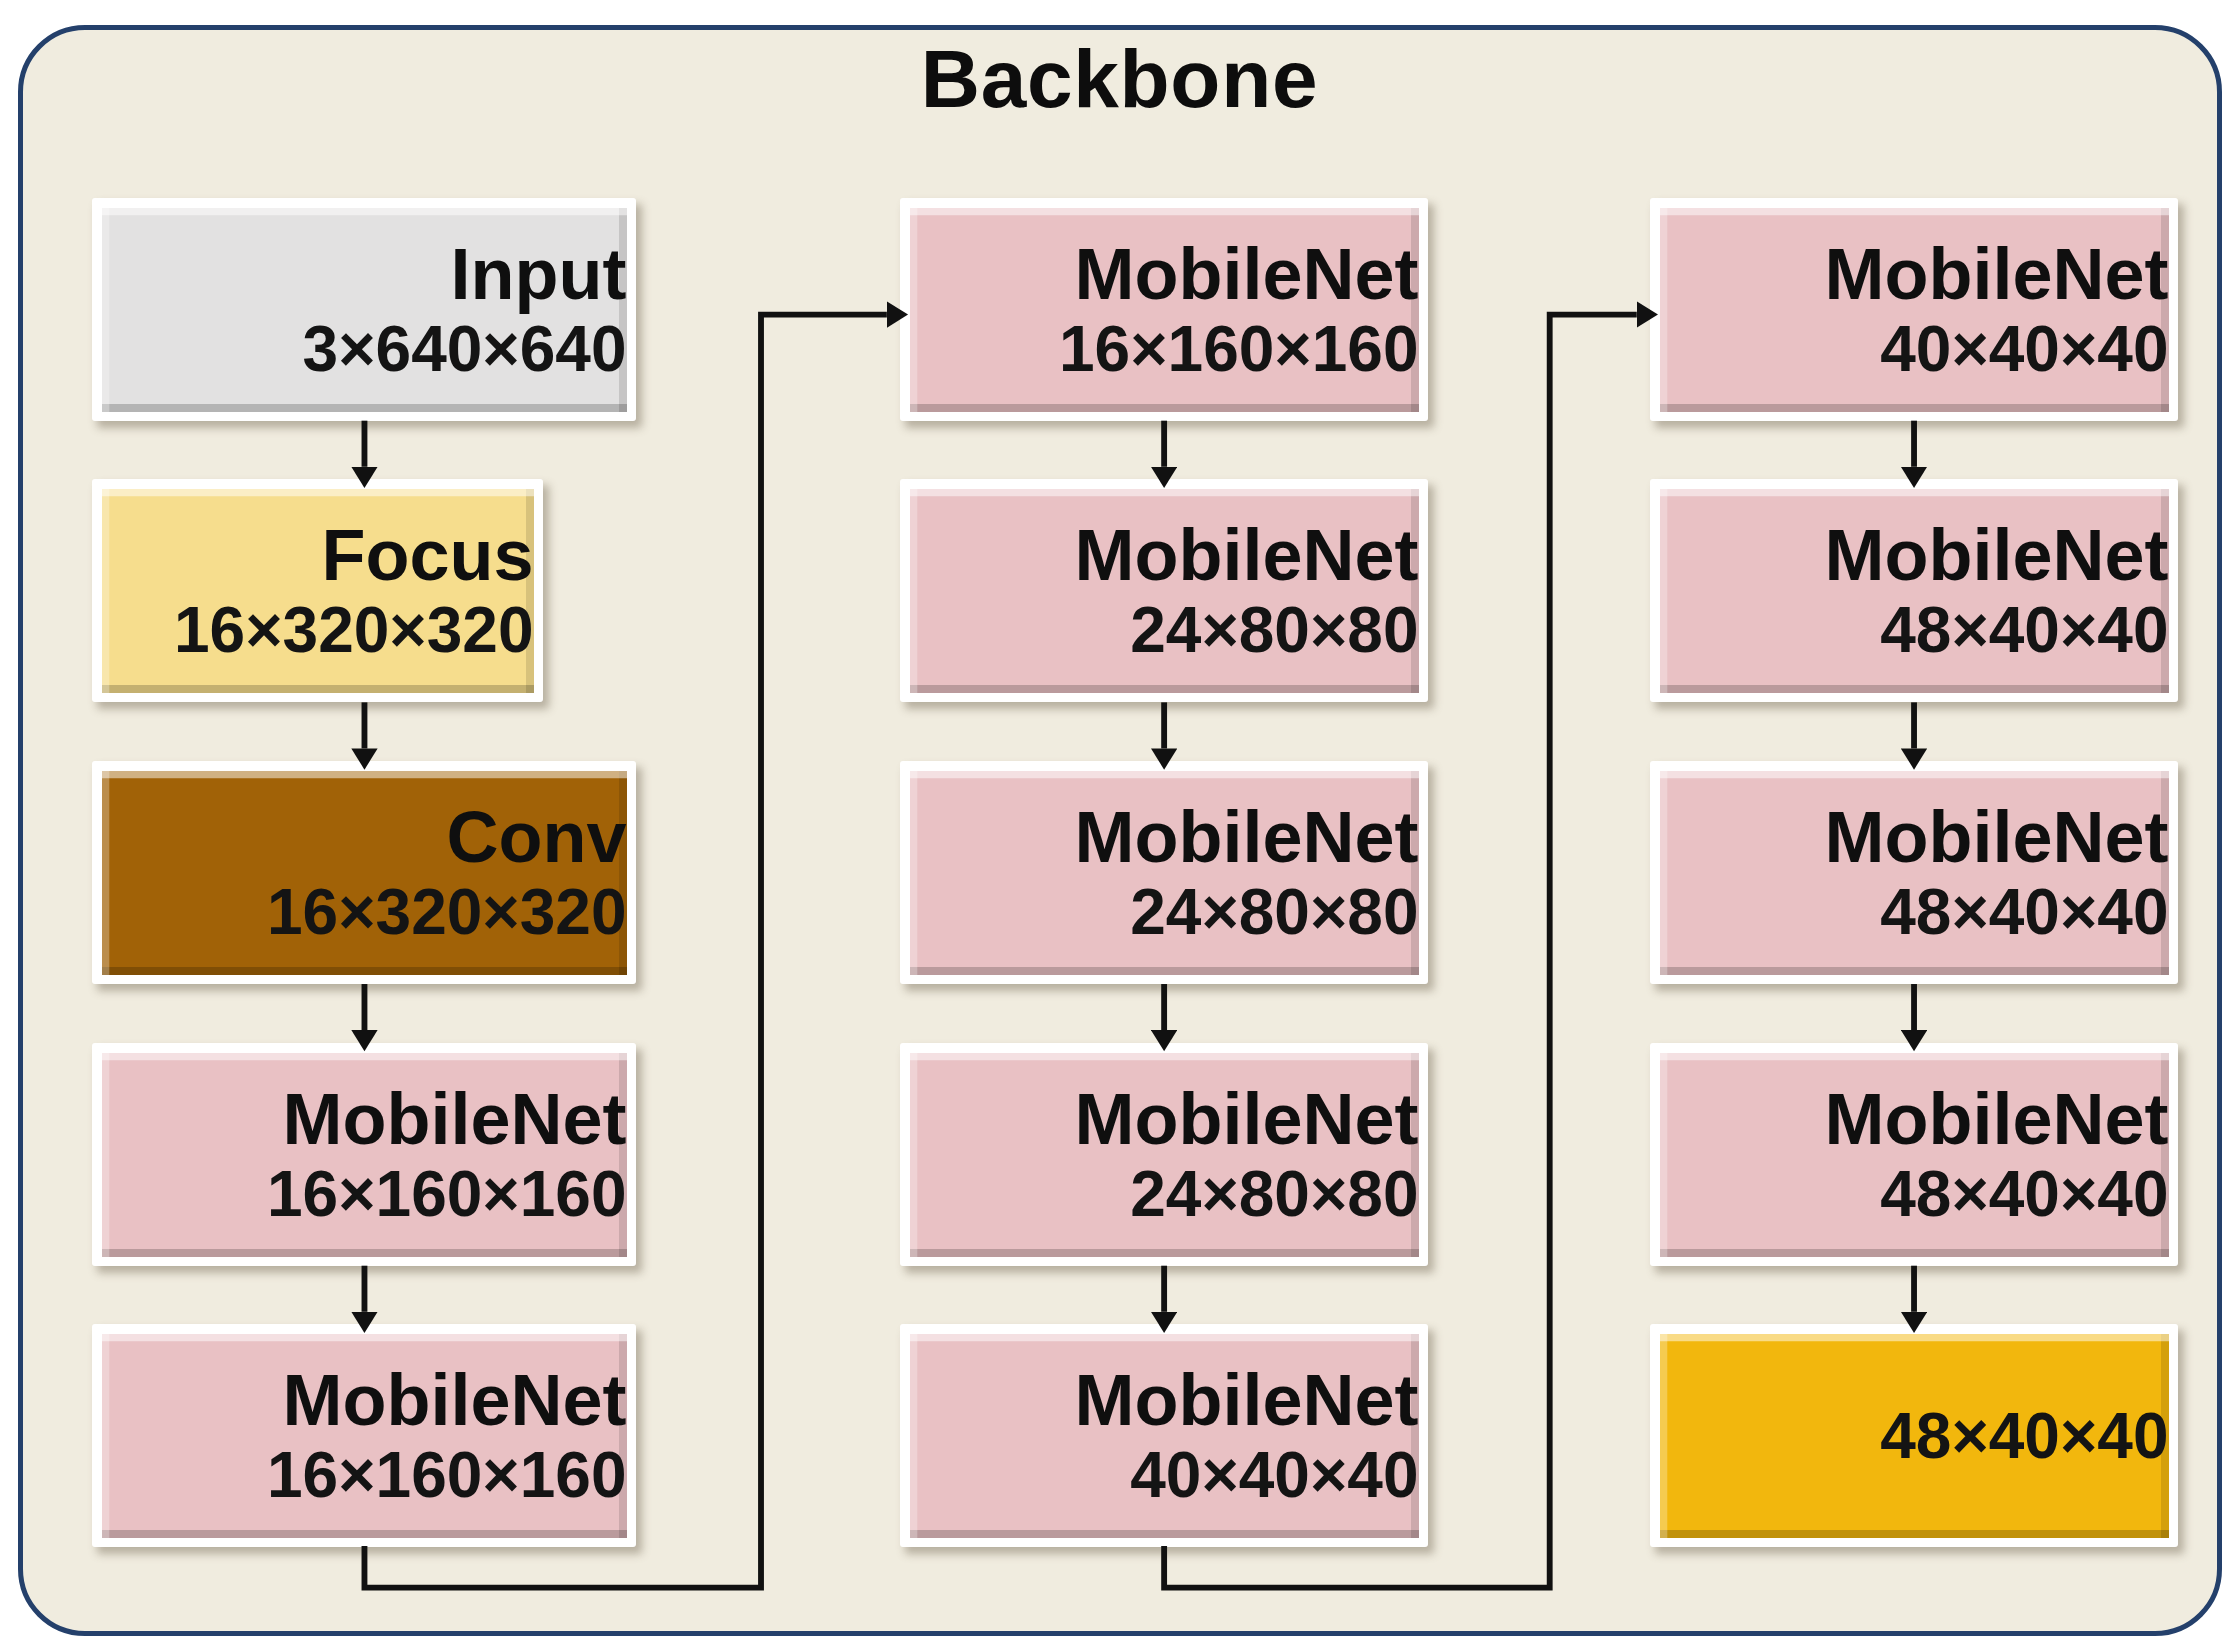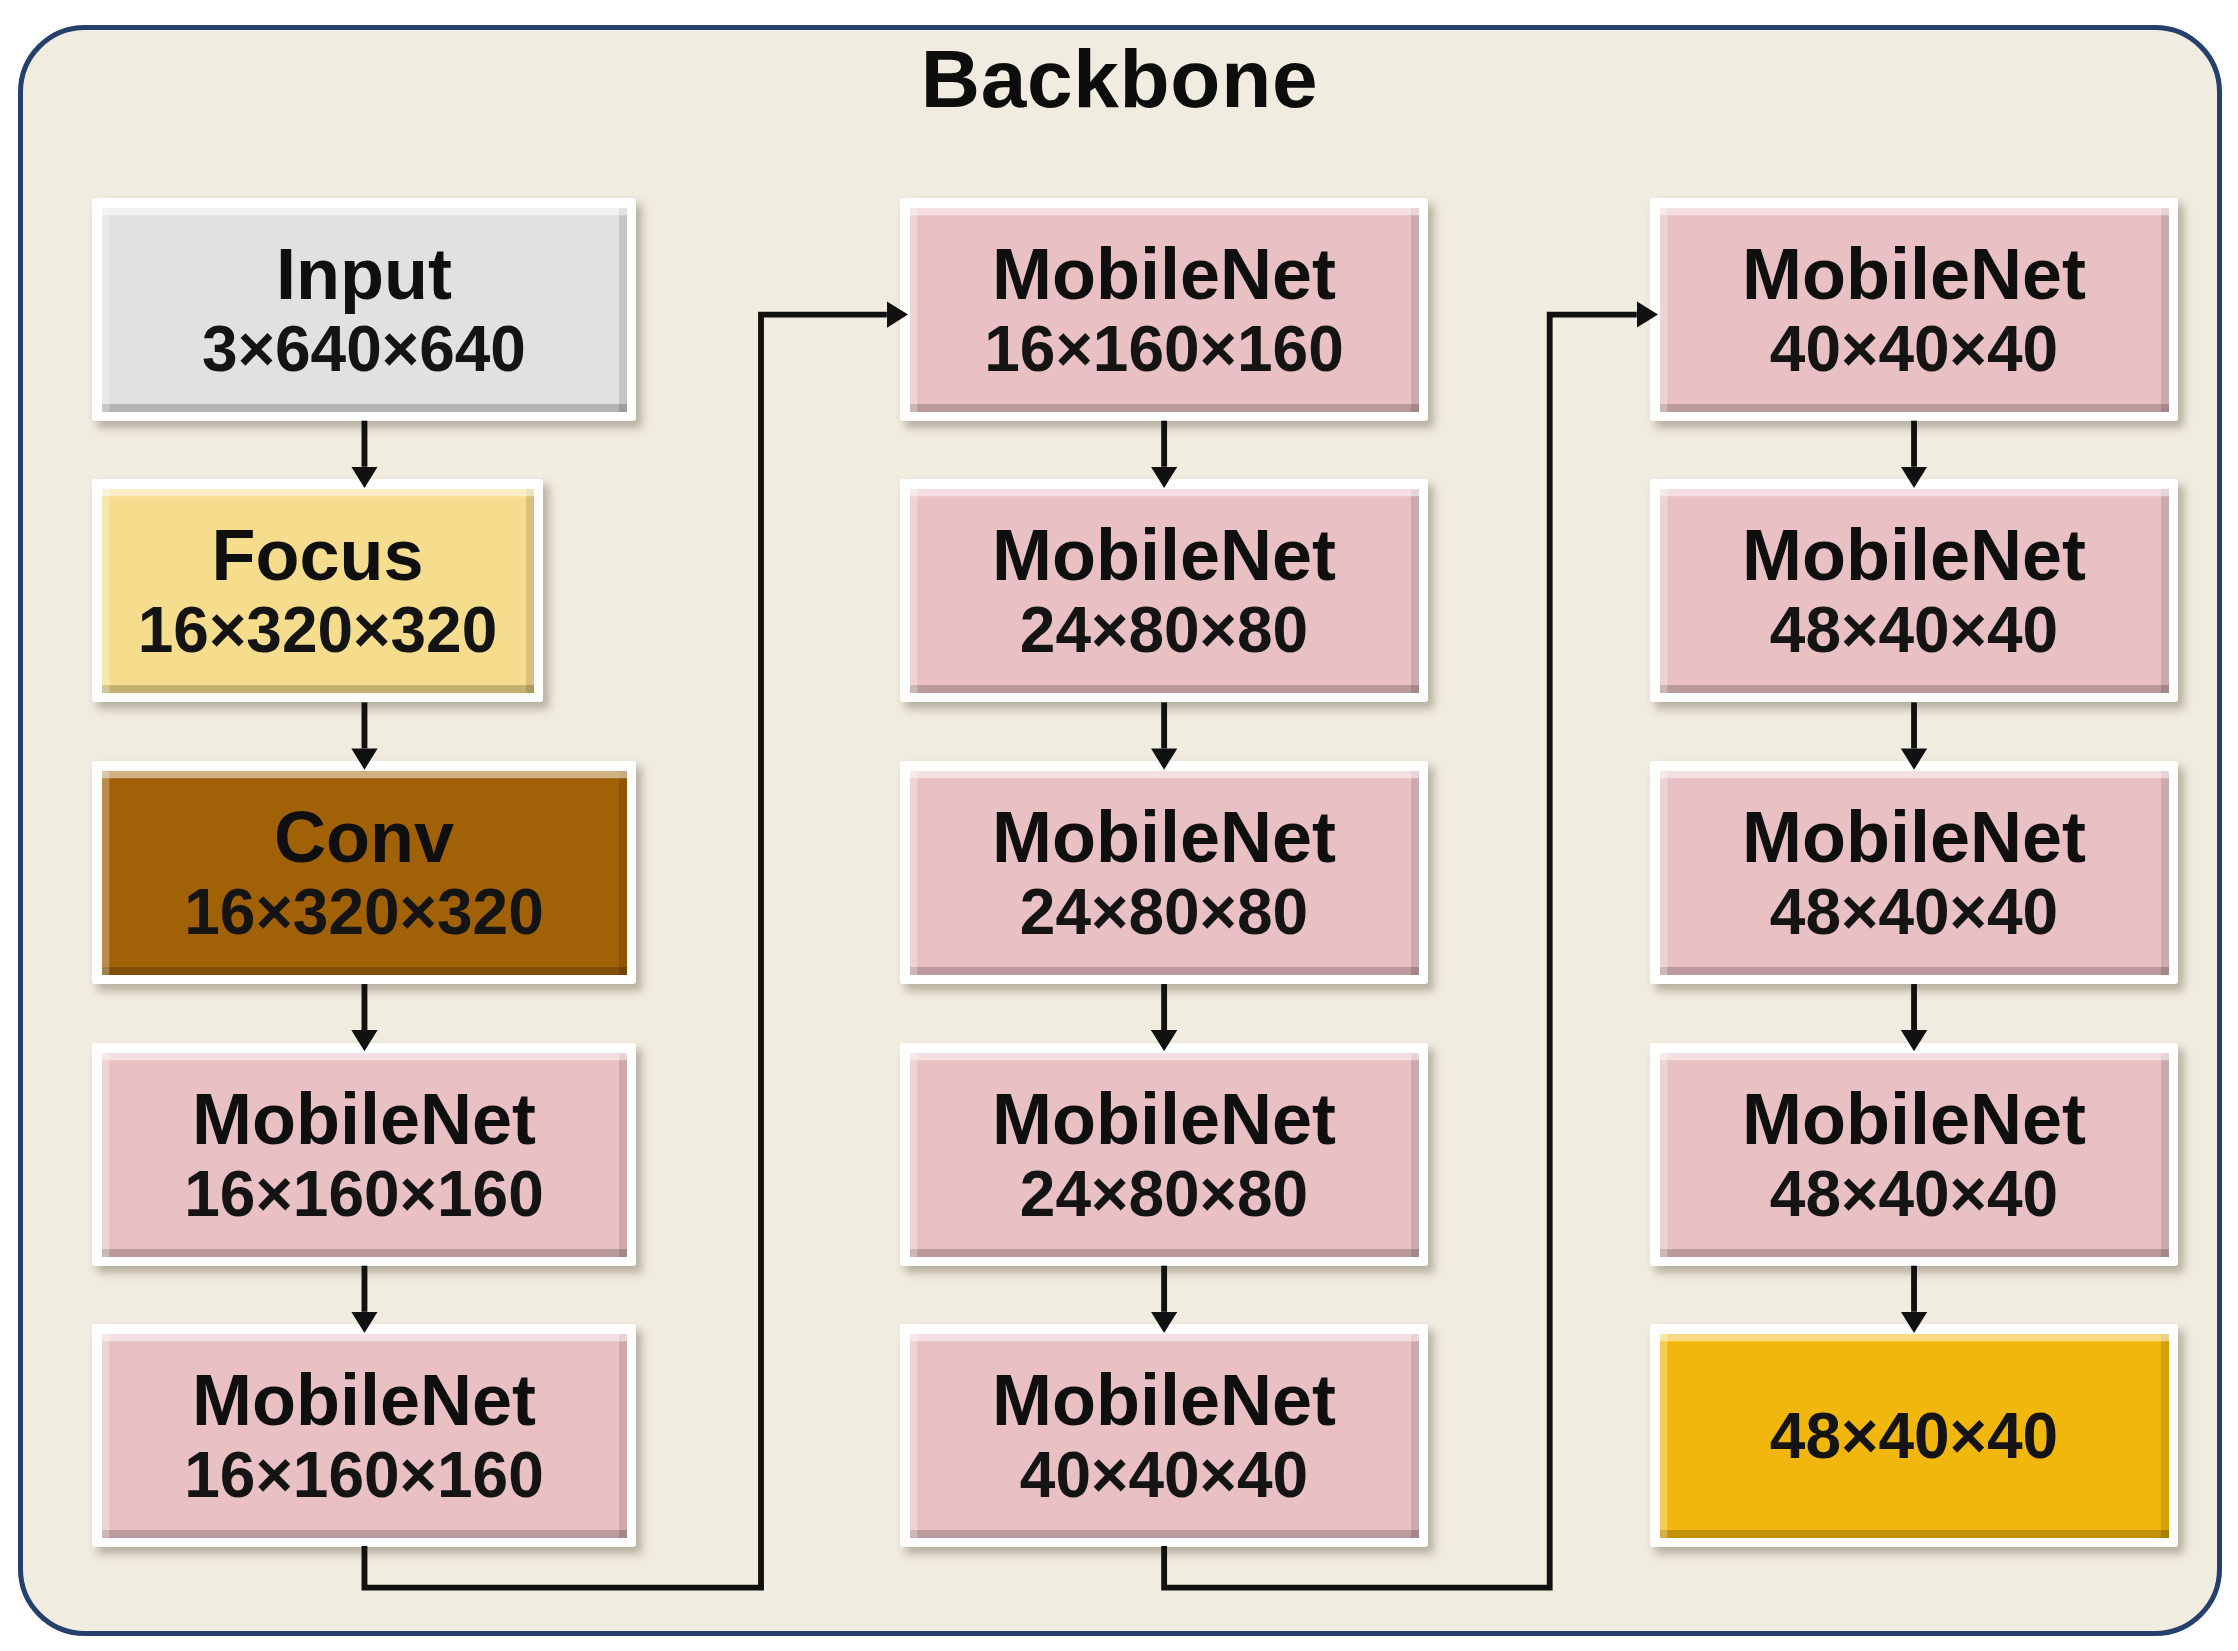--- a/index.html
+++ b/index.html
@@ -19,21 +19,21 @@
     letter-spacing:0.7px;
   }
   .block{
     position:absolute;background:#ffffff;padding:9.5px;box-sizing:border-box;
     border-radius:2.9px;
     box-shadow:5.1px 6.6px 8.8px rgba(115,105,85,.45);
     height:223px;
   }
   .fill{
     width:100%;height:100%;
-    display:flex;flex-direction:column;align-items:center;justify-content:center;
+    display:flex;flex-direction:column;align-items:flex-end;justify-content:center;
     gap:7.3px;
     box-shadow:
       inset 0 7.3px 0 rgba(255,255,255,.50),
       inset 7.3px 0 0 rgba(255,255,255,.28),
       inset 0 -8px 0 rgba(0,0,0,.20),
       inset -8px 0 0 rgba(0,0,0,.12);
   }
   .t-input  .fill{background:#e2e1e1;}
   .t-focus  .fill{background:#f6dd8d;}
   .t-conv   .fill{background:#a16207;}

